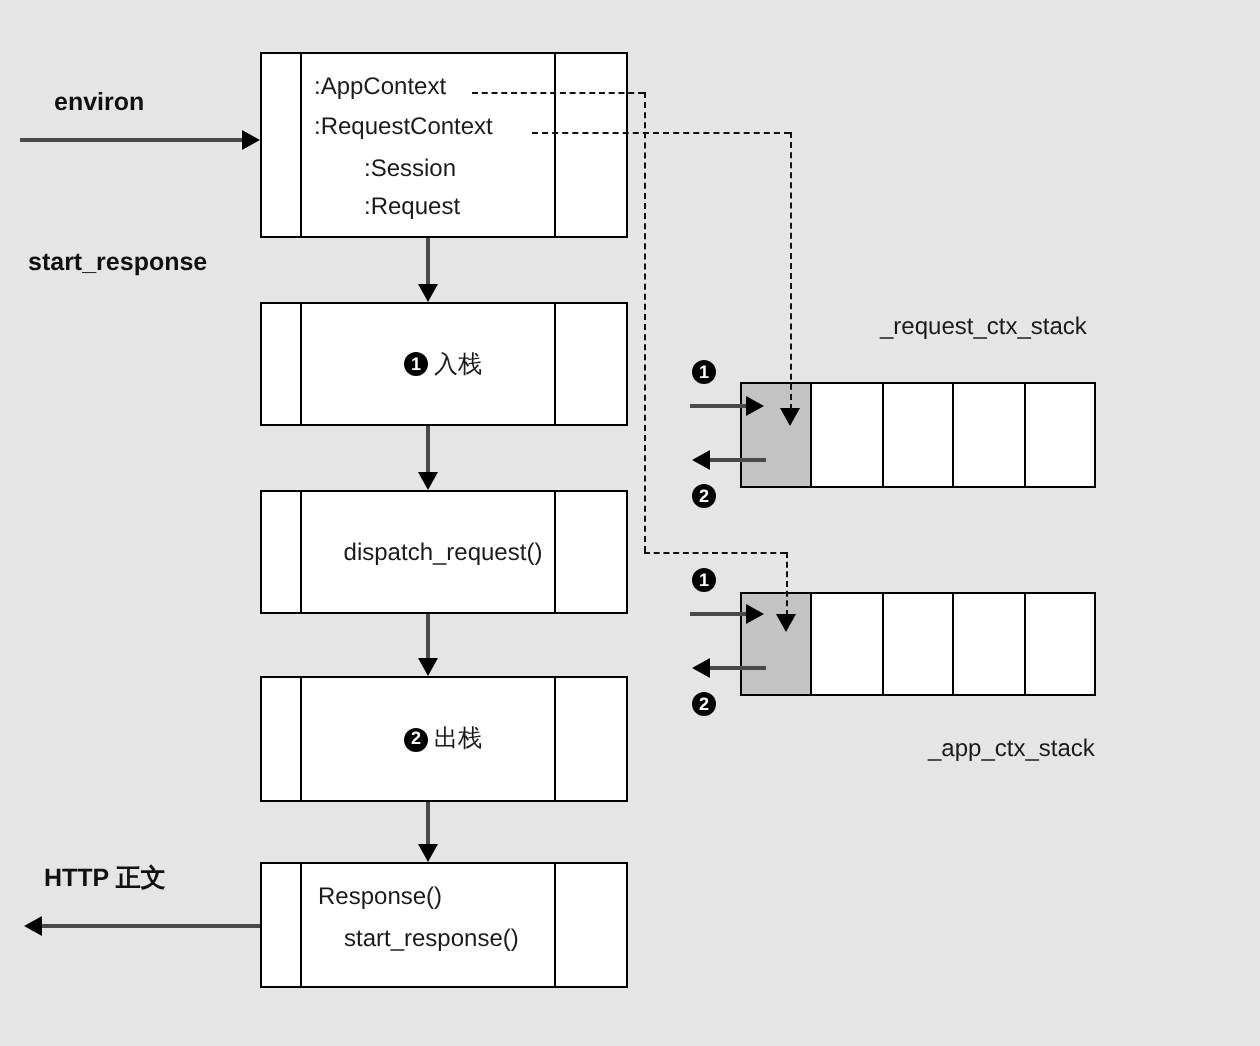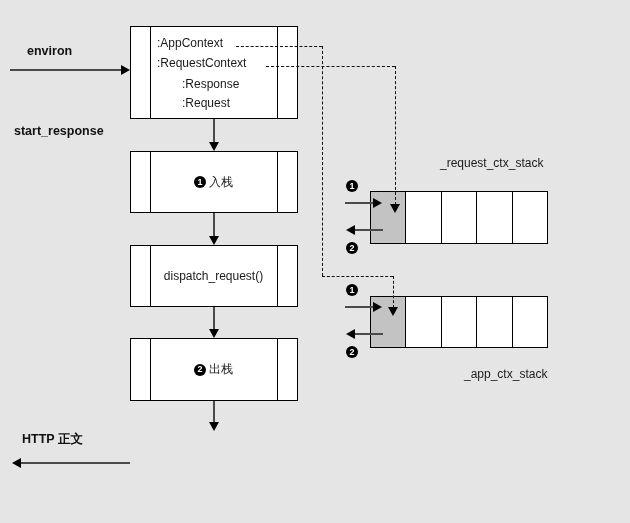--- a/index.html
+++ b/index.html
@@ -2,21 +2,21 @@
 <html><head>
 <meta charset="utf-8">
 <style>
   html,body{margin:0;padding:0;}
   body{font-family:"Liberation Sans","DejaVu Sans",sans-serif;background:#f7f7f7;}
   #canvas{position:relative;width:630px;height:523px;background:#e5e5e5;overflow:hidden;
           font-size:12px;color:#1a1a1a;}
   .lbl{position:absolute;white-space:nowrap;font-size:12px;line-height:13px;}
   .bold{font-weight:bold;font-size:12.5px;color:#111;}
   
-  .node{position:absolute;left:130px;width:168px;background:#fff;border:1px solid #000;
+  .node{position:absolute;left:130px;width:184px;background:#fff;border:1px solid #000;
         box-sizing:border-box;z-index:1;}
   .vdiv{position:absolute;top:0;bottom:0;width:1px;background:#000;}
   .node-center{position:absolute;left:20px;right:21px;top:0;bottom:0;display:flex;
                align-items:center;justify-content:center;gap:3px;white-space:nowrap;}
   .node-line{position:absolute;white-space:nowrap;line-height:13px;}
   
   .stack{position:absolute;left:370px;width:178px;display:flex;border:1px solid #000;
          background:#fff;box-sizing:border-box;z-index:1;}
   .cell{flex:1;border-right:1px solid #000;}
   .cell:last-child{border-right:none;}
@@ -45,21 +45,21 @@
   <div class="lbl bold" style="left:27px;top:45px;">environ</div>
   <div class="shaft-h" style="left:10px;top:69px;width:111px;"></div>
   <div class="arr arr-right" style="left:121px;top:65px;"></div>
   <div class="lbl bold" style="left:14px;top:89px;margin-top:36px;">start_response</div>
 
   <div class="node" style="top:26px;height:93px;">
     <i class="vdiv" style="left:19px;"></i>
     <i class="vdiv" style="left:146px;"></i>
     <div class="node-line" style="left:26px;top:10px;">:AppContext</div>
     <div class="node-line" style="left:26px;top:30px;">:RequestContext</div>
-    <div class="node-line" style="left:51px;top:51px;">:Response</div>
+    <div class="node-line" style="left:51px;top:51px;">:Session</div>
     <div class="node-line" style="left:51px;top:70px;">:Request</div>
   </div>
 
   <div class="shaft-v" style="left:213px;top:119px;height:23px;"></div>
   <div class="arr arr-down" style="left:209px;top:142px;"></div>
 
   <div class="node" style="top:151px;height:62px;">
     <i class="vdiv" style="left:19px;"></i>
     <i class="vdiv" style="left:146px;"></i>
     <div class="node-center">
@@ -85,20 +85,26 @@
     <i class="vdiv" style="left:146px;"></i>
     <div class="node-center">
       <span class="badge">2</span>
       <span>出栈</span>
     </div>
   </div>
 
   <div class="shaft-v" style="left:213px;top:401px;height:21px;"></div>
   <div class="arr arr-down" style="left:209px;top:422px;"></div>
 
+  <div class="node" style="top:431px;height:63px;">
+    <i class="vdiv" style="left:19px;"></i>
+    <i class="vdiv" style="left:146px;"></i>
+    <div class="node-line" style="left:28px;top:10px;">Response()</div>
+    <div class="node-line" style="left:41px;top:31px;">start_response()</div>
+  </div>
 
   <div class="lbl bold" style="left:22px;top:433px;">HTTP 正文</div>
   <div class="shaft-h" style="left:21px;top:462px;width:109px;"></div>
   <div class="arr arr-left" style="left:12px;top:458px;"></div>
 
   <div class="lbl" style="left:440px;top:157px;text-align:center;">_request_ctx_stack</div>
   <div class="stack" style="top:191px;height:53px;">
     <div class="cell active"></div>
     <div class="cell"></div>
     <div class="cell"></div>

